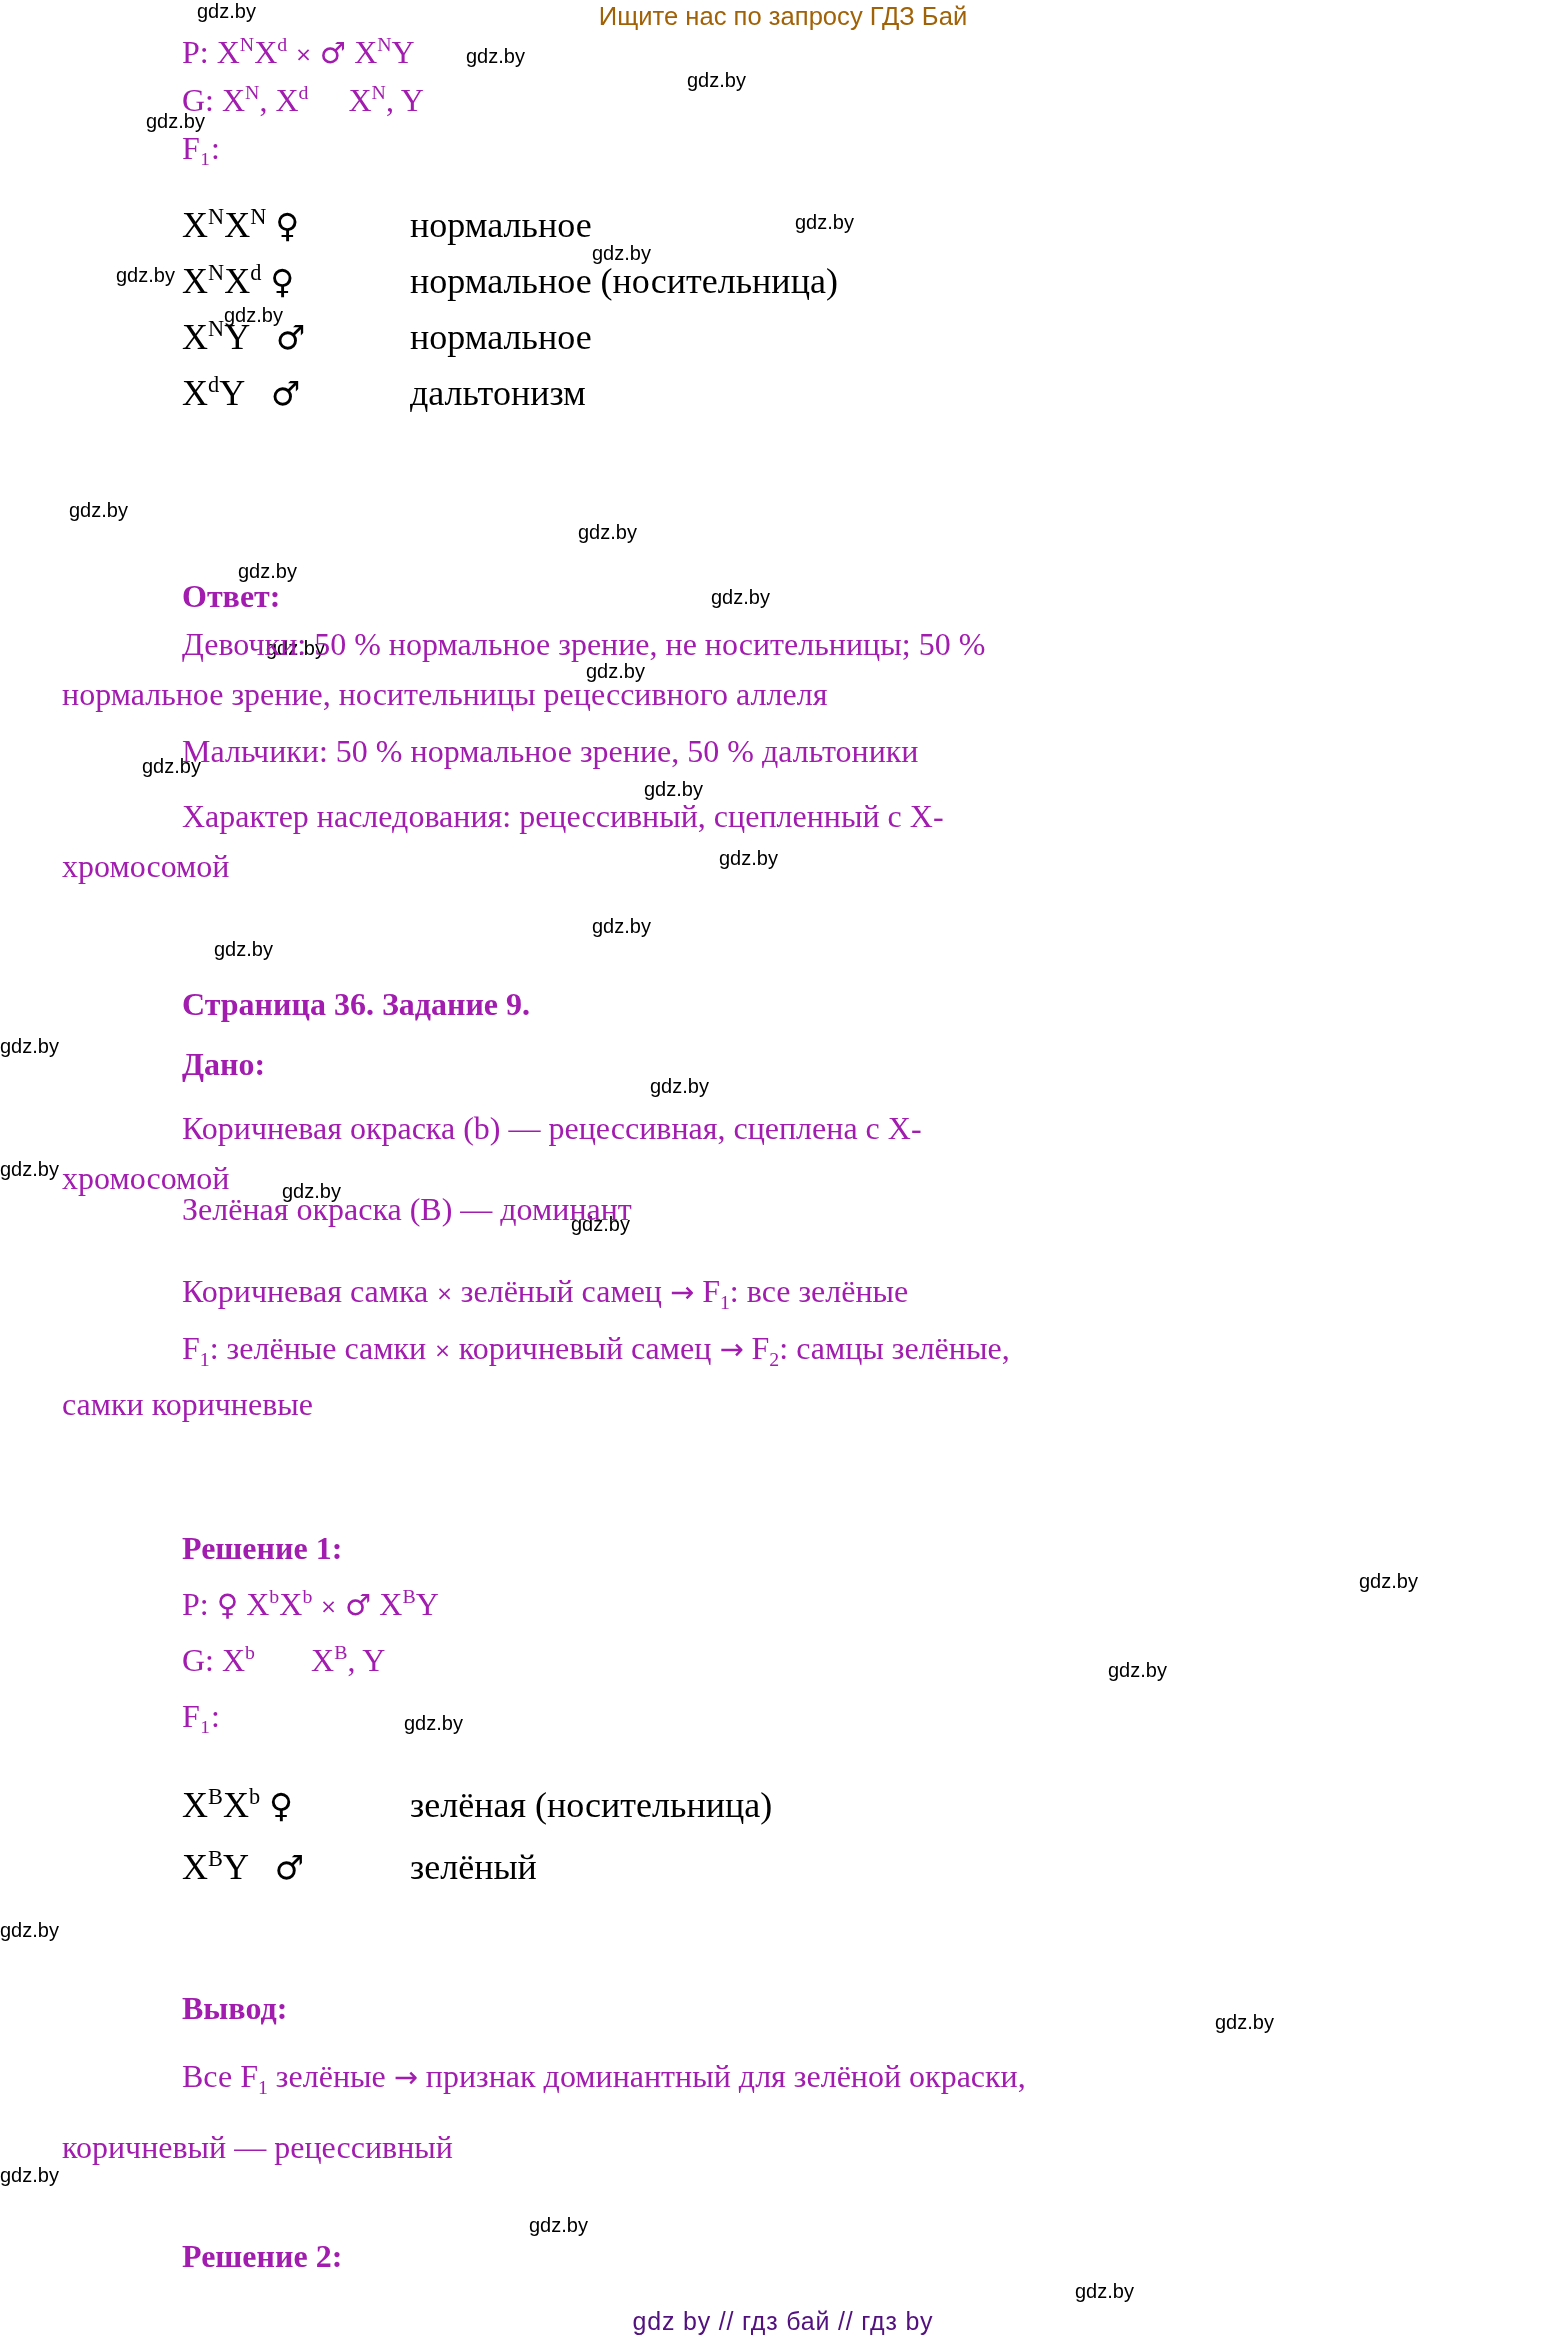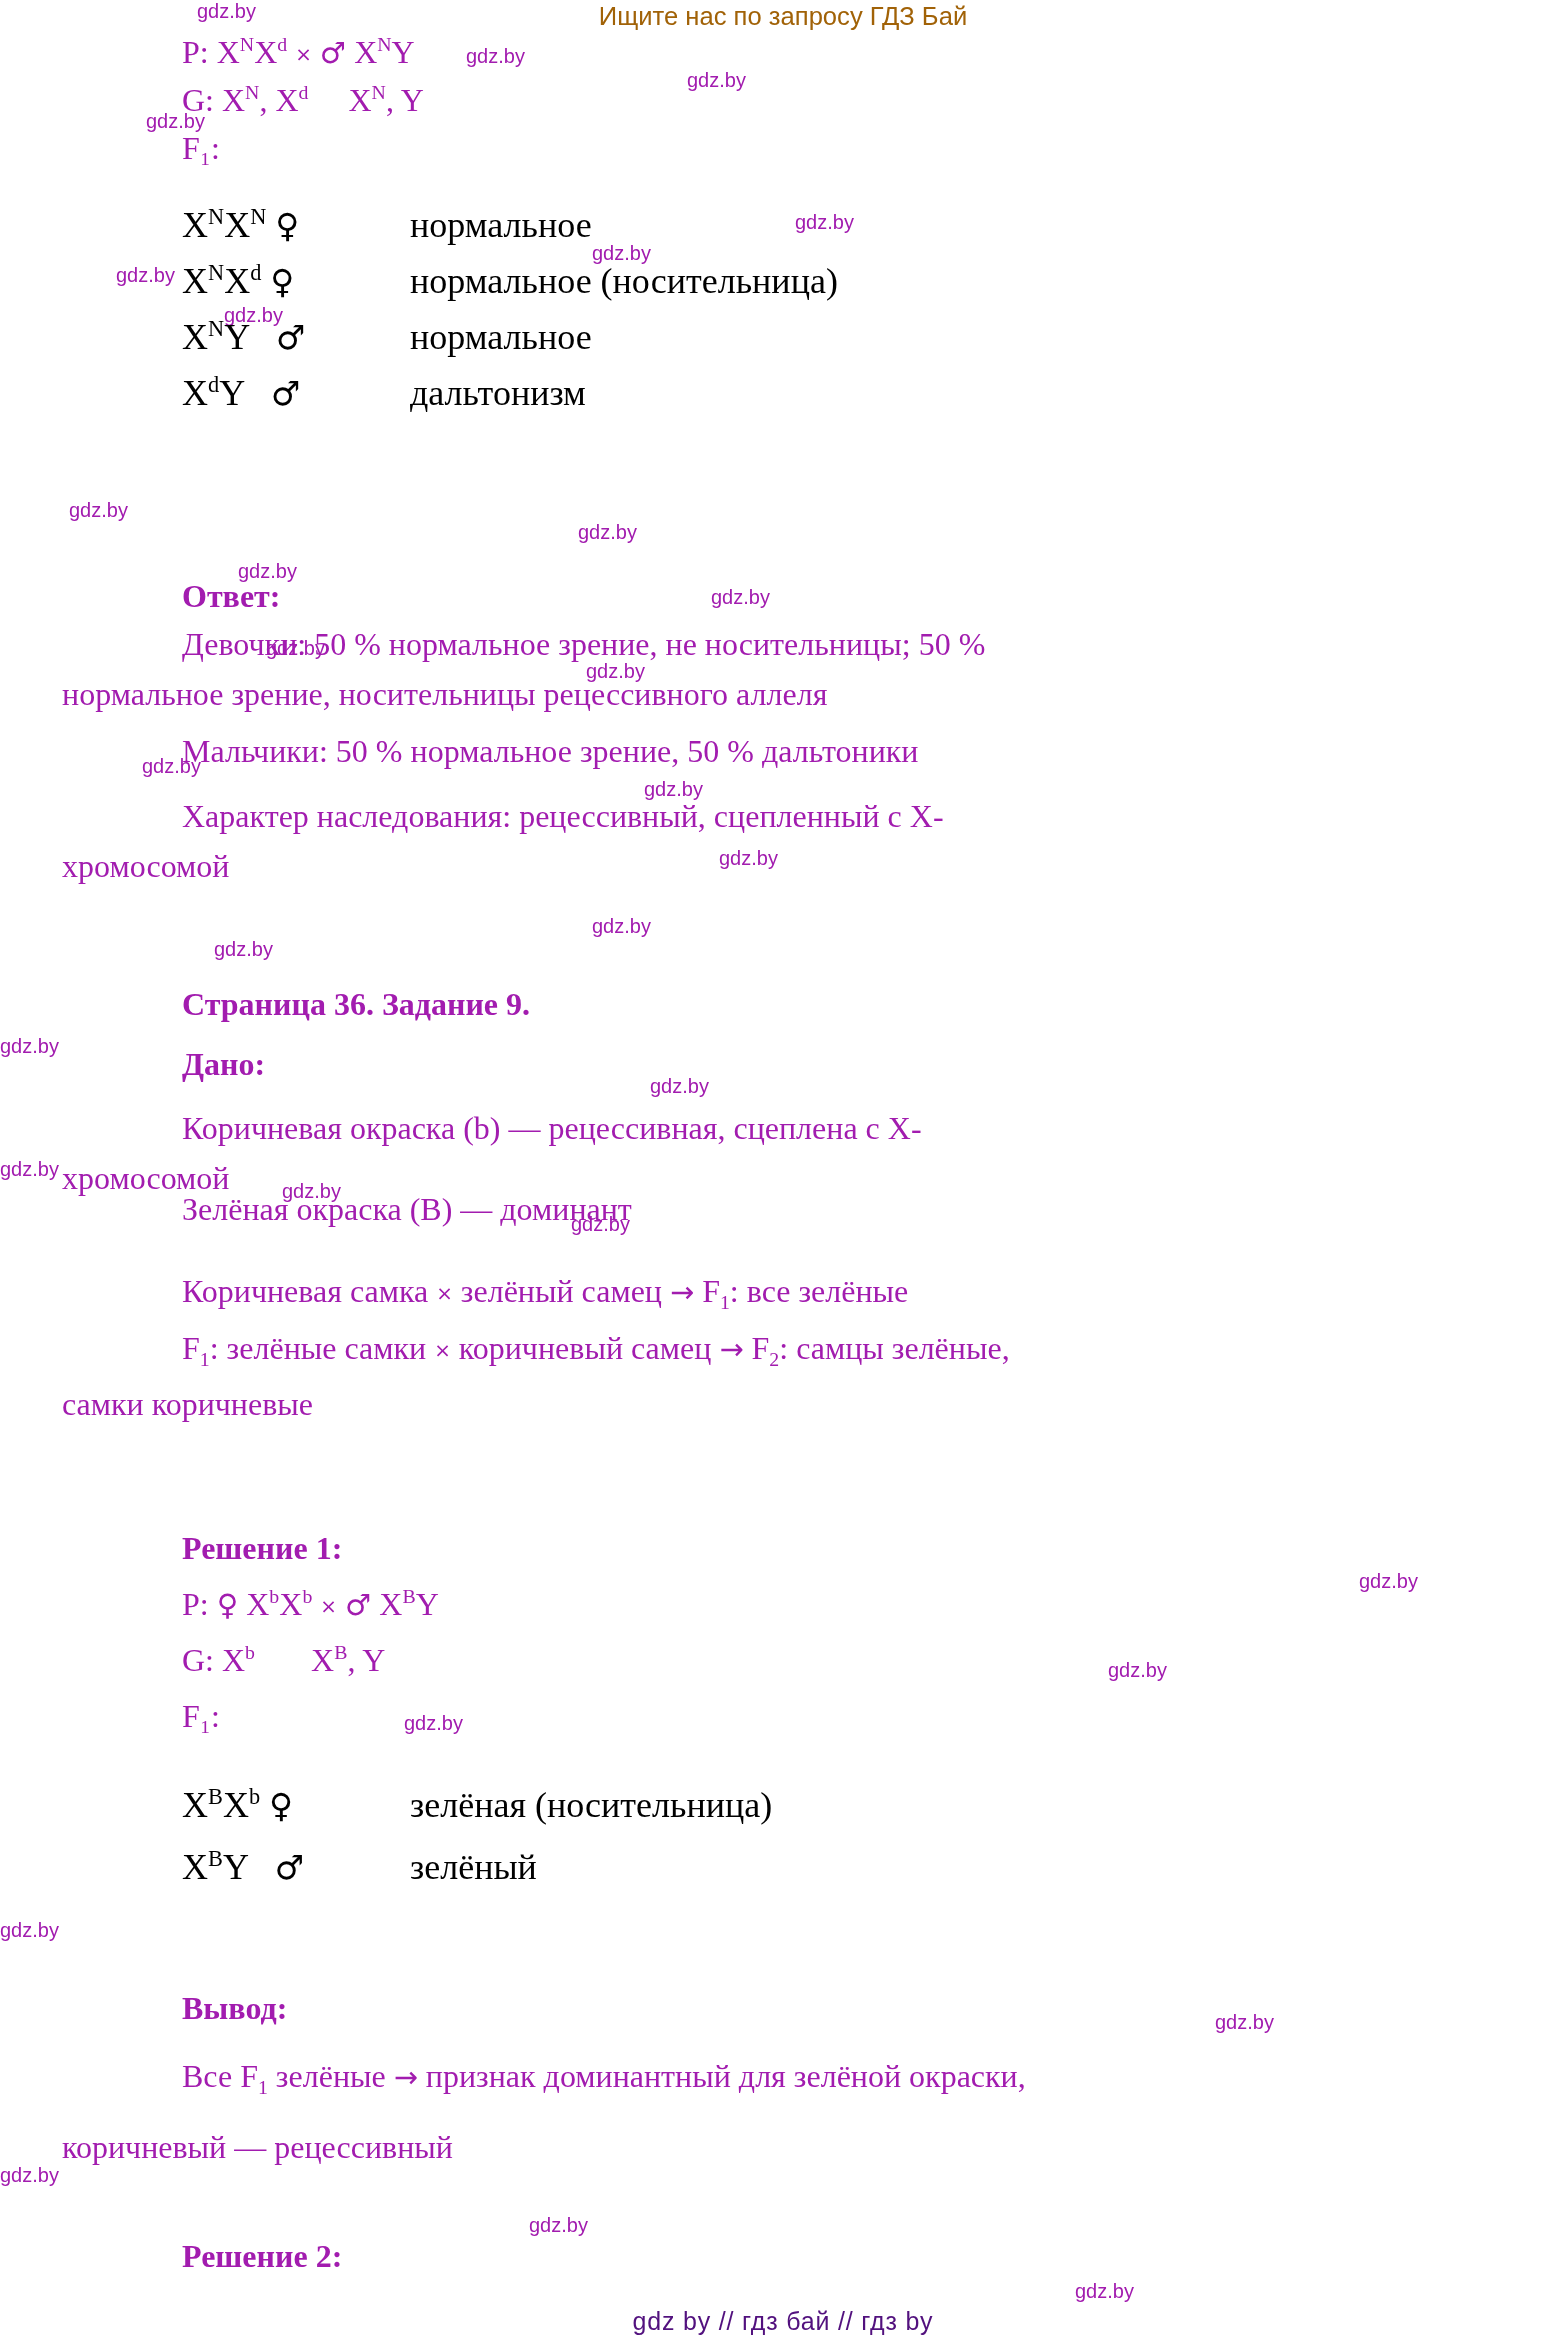--- a/index.html
+++ b/index.html
@@ -15,21 +15,21 @@
     font-family: "Liberation Serif", "DejaVu Serif", serif;
     color: #000000;
     overflow: hidden;
   }
 
   
   .wm {
     position: absolute;
     font-family: "Liberation Sans", "DejaVu Sans", sans-serif;
     font-size: 20px;
-    color: #a21caf;
+    color: #000000;
     white-space: nowrap;
     letter-spacing: 0px;
     user-select: none;
   }
 
   .header-promo {
     position: absolute;
     top: 1.6px;
     left: 0;
     width: 1566px;

